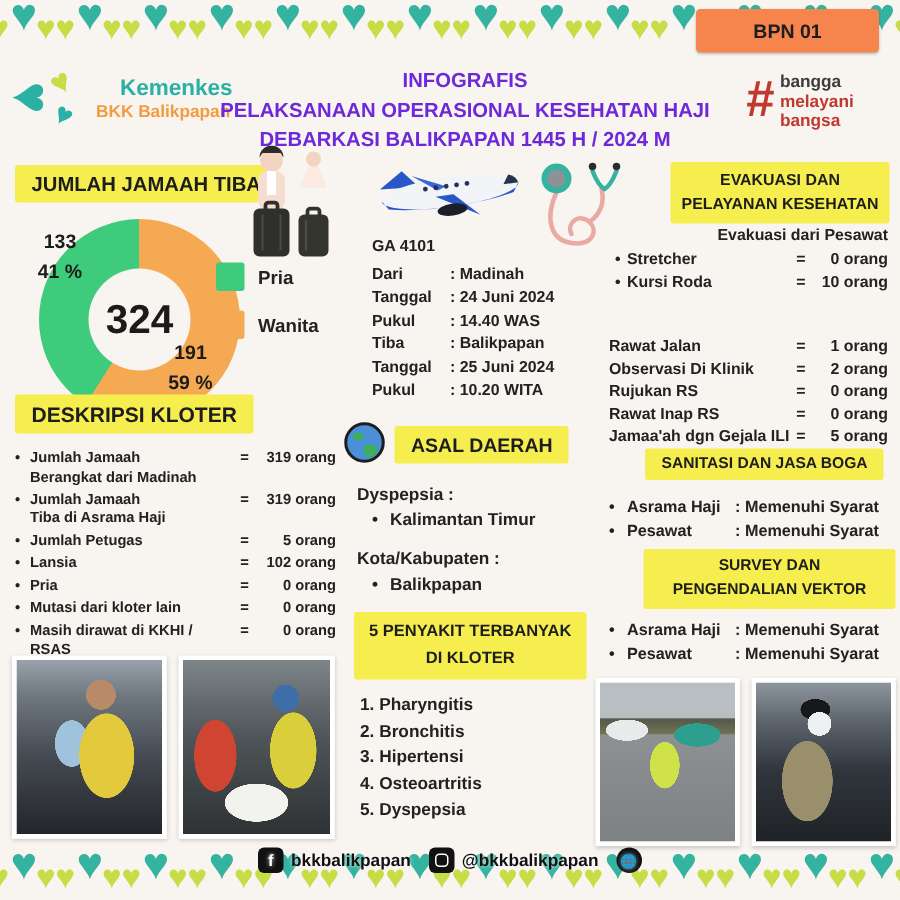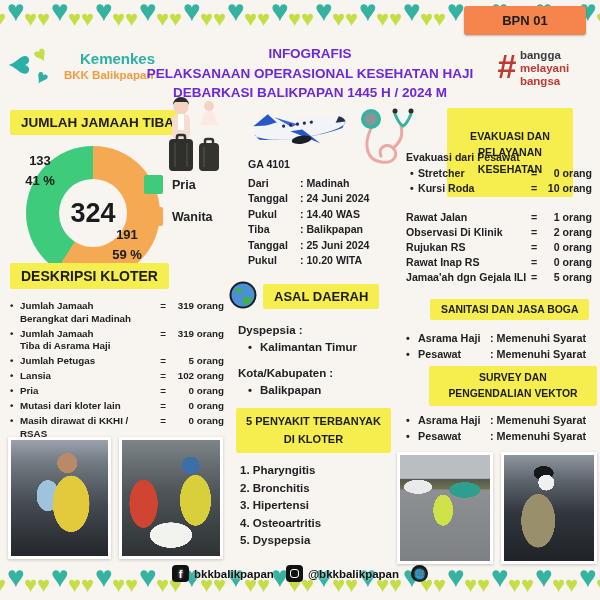--- a/index.html
+++ b/index.html
@@ -102,30 +102,30 @@
   .origin { position:absolute; left:238px; top:322px; font-size:11.5px; line-height:1.5; }
   .origin .olabel { margin-top:8px; }
   .origin .oitem { padding-left:10px; }
   .origin .oitem .bullet { margin-right:8px; }
   .penyakit-head { position:absolute; left:236px; top:408px; width:155px; text-align:center;
                    font-size:11px; line-height:1.6; padding:5px 6px; }
   .diseases { position:absolute; left:240px; top:462px; font-size:11.5px; line-height:17.5px; }
 
   
   .steth { position:absolute; left:357px; top:102px; }
-  .evak-head { position:absolute; left:447px; top:108px; width:126px; text-align:center;
-               font-size:10.6px; line-height:1.55; padding:20px 6px; }
+  .evak-head { position:absolute; left:447px; top:108px; width:146px; text-align:center;
+               font-size:10.6px; line-height:1.55; padding:4px 6px; }
   .evak { position:absolute; left:406px; top:151px; width:186px; font-size:10.6px; }
-  .evak-sub { margin-bottom:3px; }
+  .evak-sub { margin-bottom:3px;text-align:right; }
   .erow { display:flex; line-height:15px; }
   .erow .bullet { width:12px; padding-left:4px; }
   .erow .elabel { flex:1; }
   .erow .eeq { width:12px; text-align:center; }
   .erow .eval { width:52px; text-align:right; }
-  .evak-rows { margin-top:14px; }
+  .evak-rows { margin-top:28px; }
   .sani-head { position:absolute; left:430px; top:299px; font-size:10.4px; }
   .sani-items { position:absolute; left:406px; top:330px; width:186px; font-size:10.8px; }
   .srow { display:flex; line-height:16px; }
   .srow .bullet { width:12px; }
   .srow .slabel { width:72px; }
   .survey-head { position:absolute; left:429px; top:366px; width:168px; text-align:center;
                  font-size:10.4px; line-height:1.55; padding:4px 6px; }
   .survey-items { position:absolute; left:406px; top:412px; width:186px; font-size:10.8px; }
 
   

